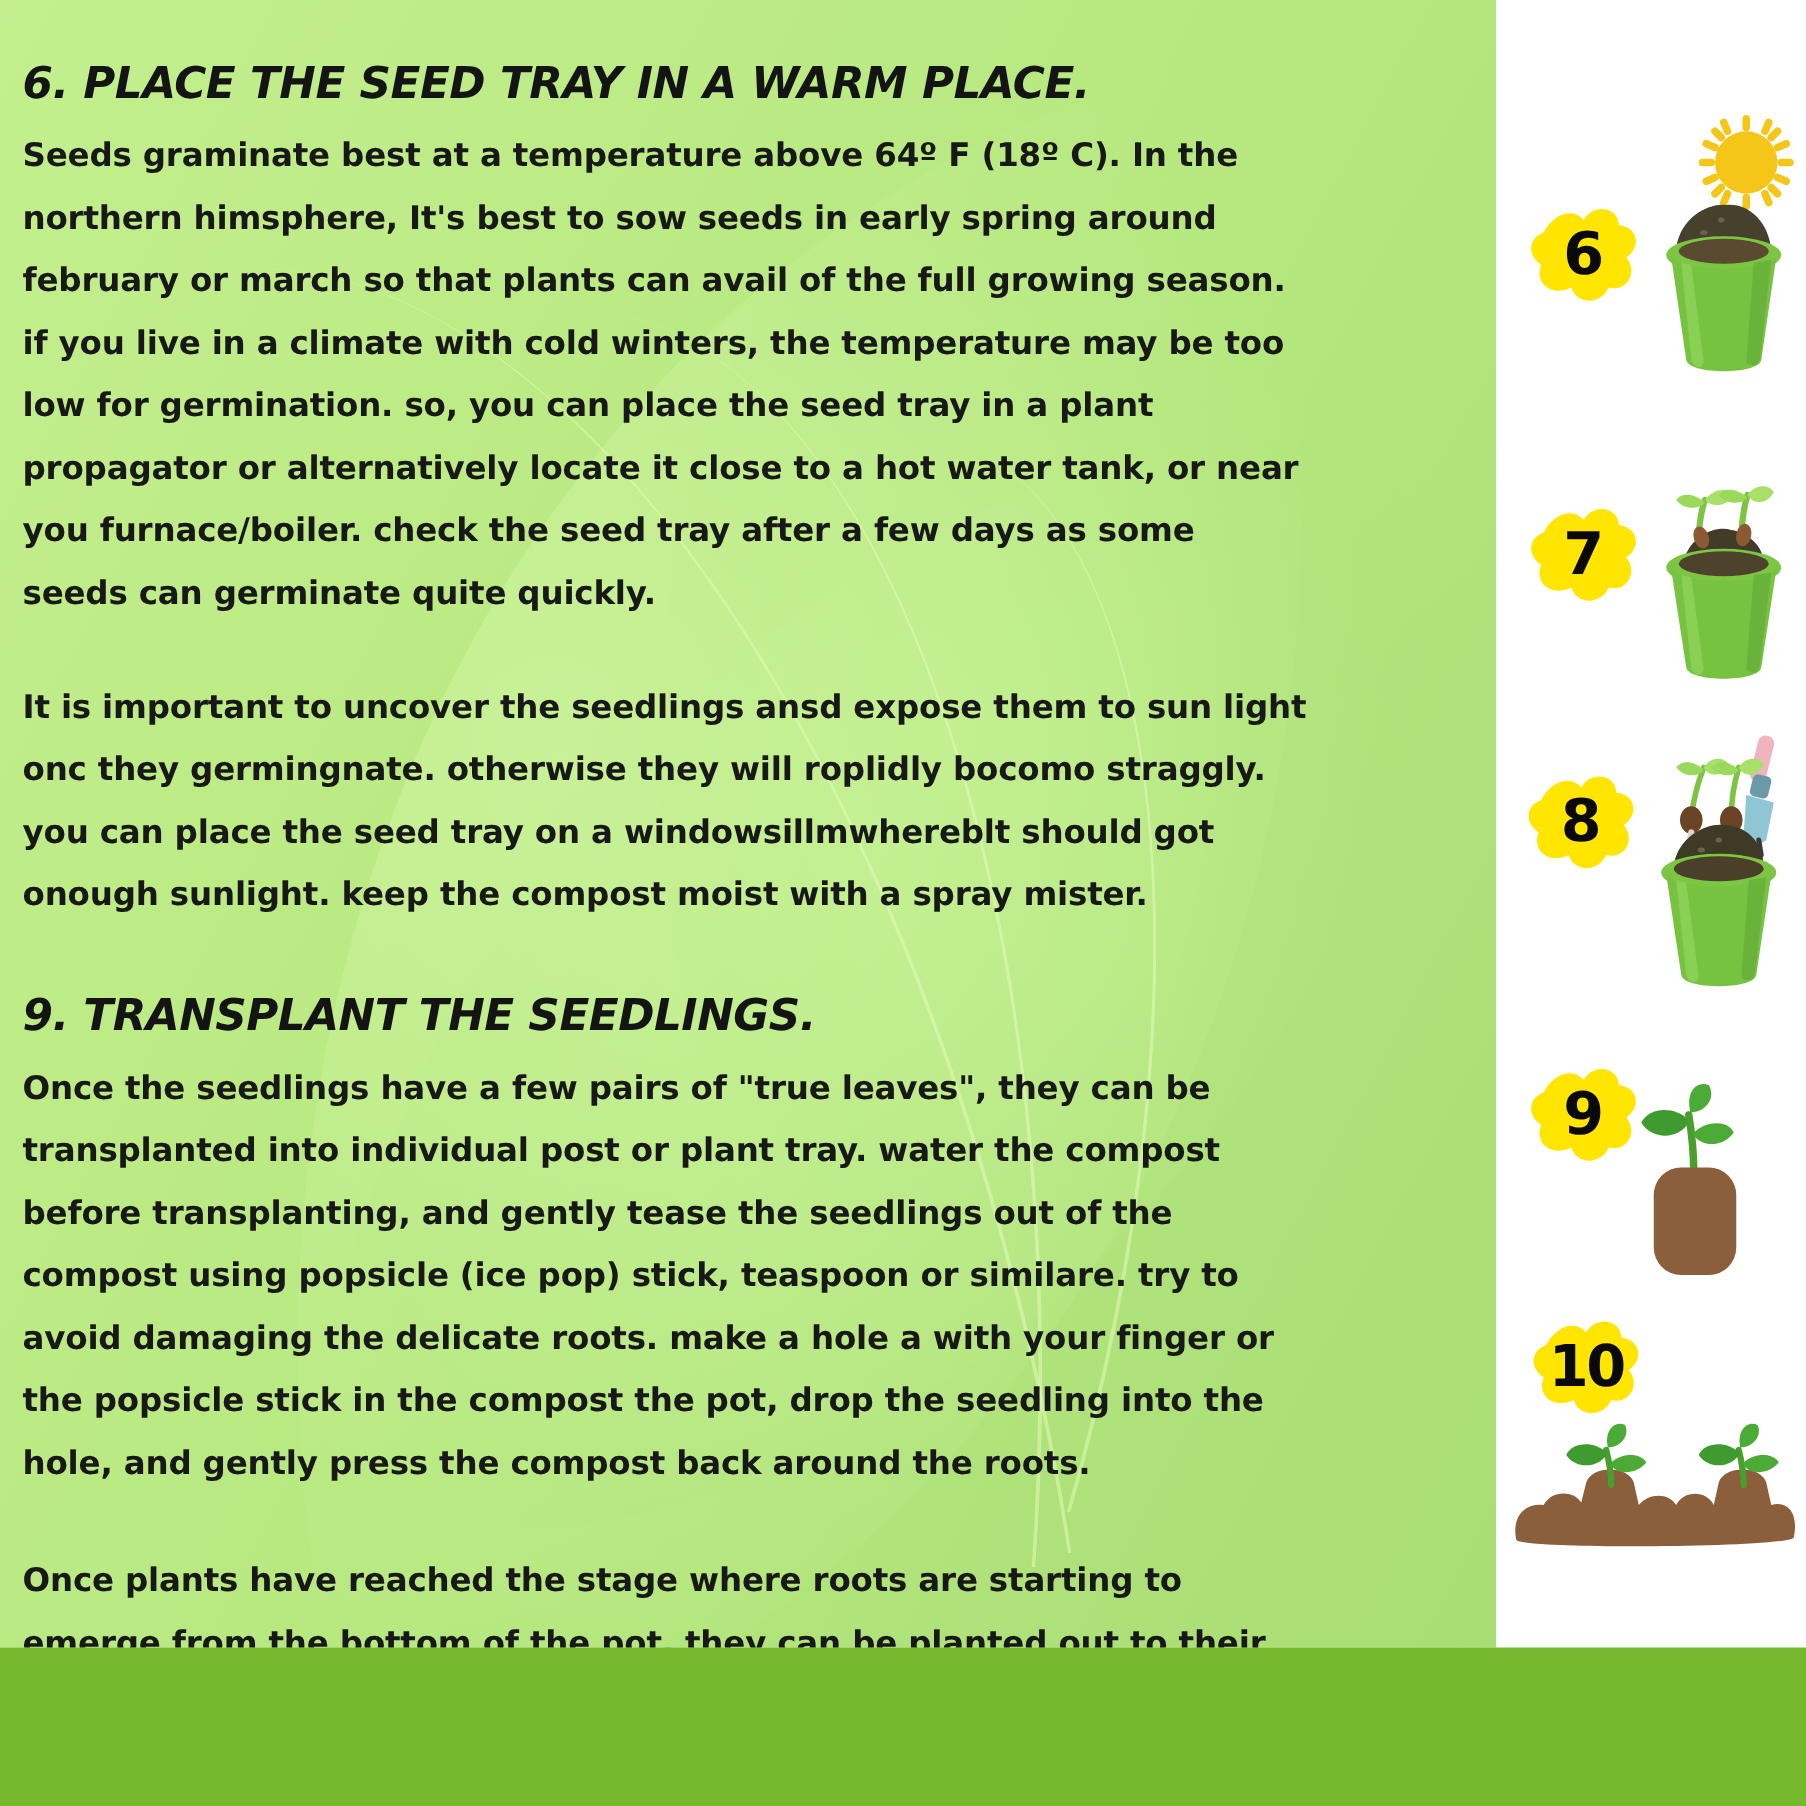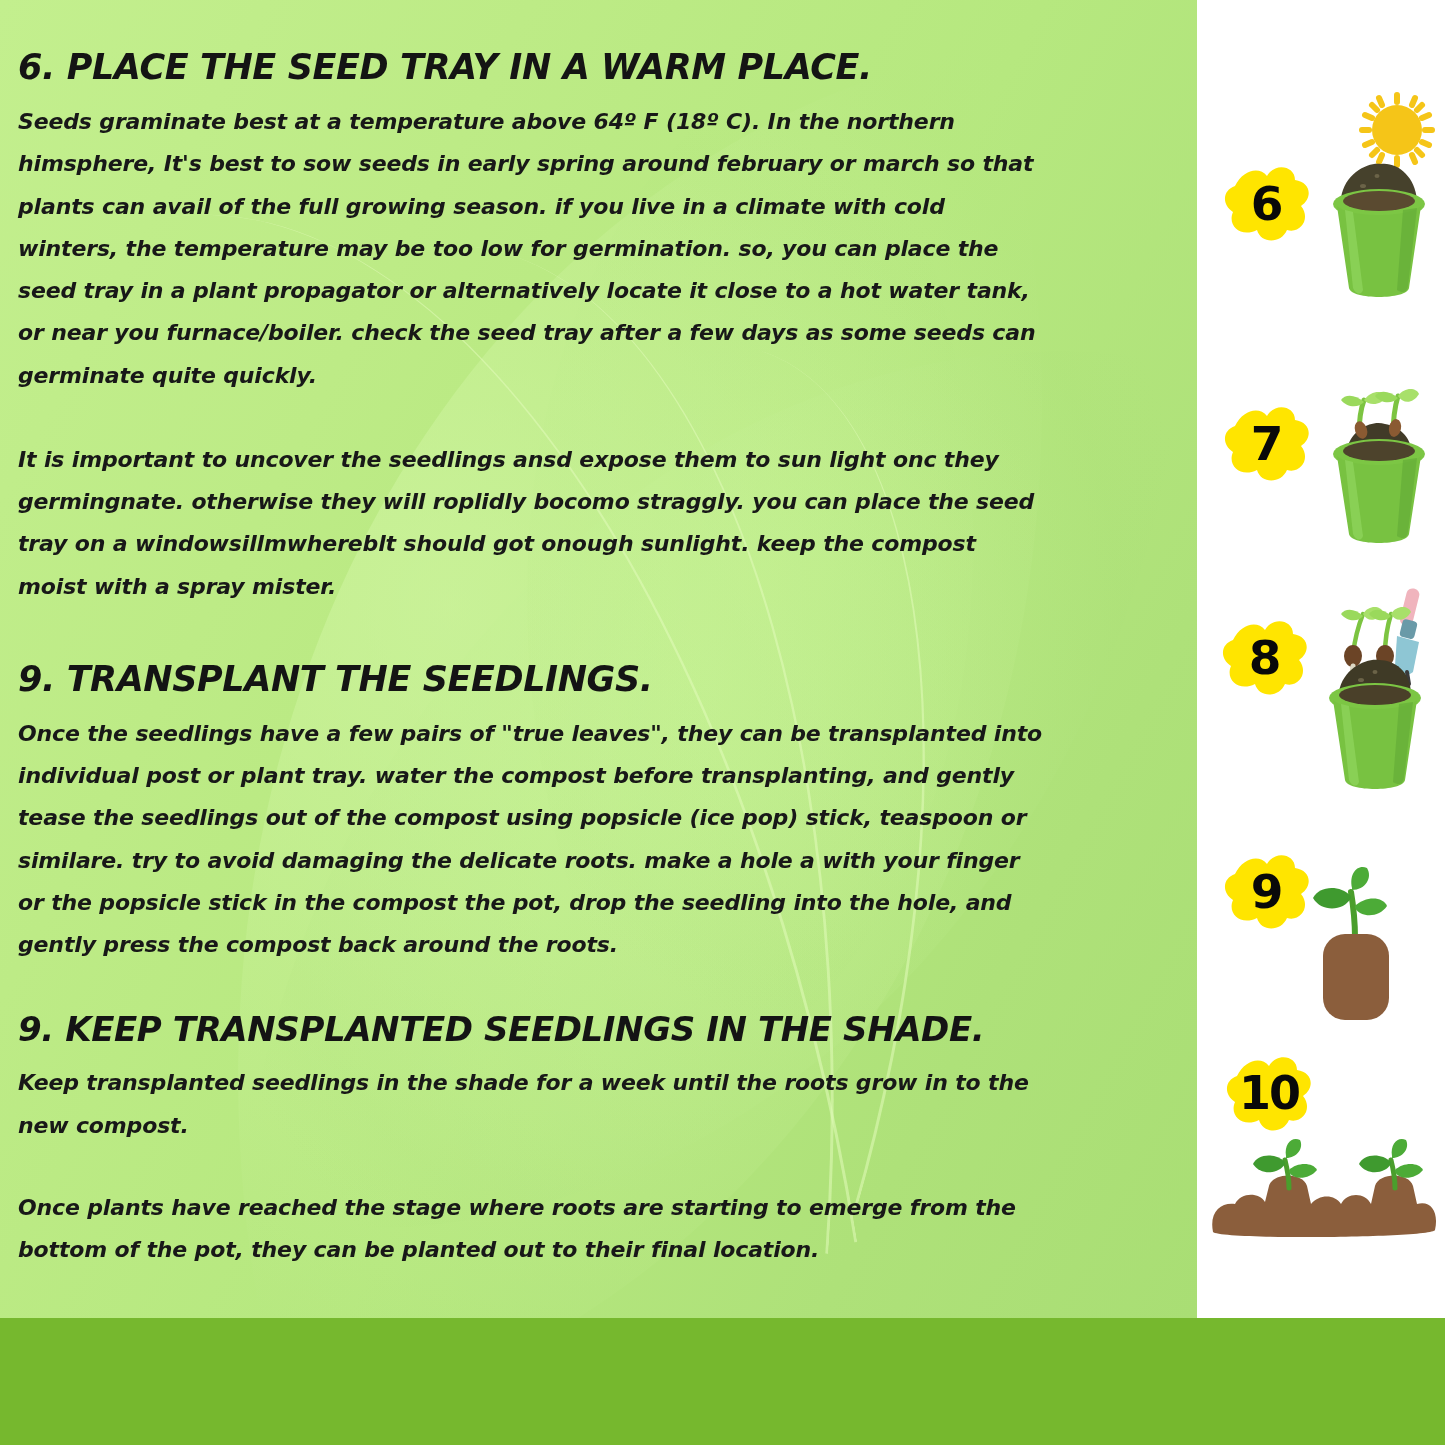--- a/index.html
+++ b/index.html
@@ -84,28 +84,27 @@
     font-size: 35px;
     letter-spacing: -0.4px;
     color: #141414;
     margin: 0 0 14px 0;
     line-height: 1.12;
     white-space: nowrap;
   }
 
   .step-body {
     font-family: "DejaVu Sans", sans-serif;
-    font-size: 22px;
+    font-size: 26px;
     font-weight: 600;
     line-height: 1.92;
     color: #181818;
     margin: 0;
     letter-spacing: -0.15px;
     max-width: 1030px;
-    font-style: italic;
   }
 
   
   #block-6 { margin-bottom: 42px; }
   #block-7 { margin-bottom: 52px; }
   #block-8 { margin-bottom: 44px; }
   #block-9 { margin-bottom: 40px; }
   #block-10 { margin-bottom: 0; }
 
   #block-7 .step-heading { font-size: 34px; }
@@ -193,24 +192,20 @@
 
       <section class="step-block" id="block-7">
         <p class="step-body">It is important to uncover the seedlings ansd expose them to sun light onc they germingnate. otherwise they will roplidly bocomo straggly. you can place the seed tray on a windowsillmwhereblt should got onough sunlight. keep the compost moist with a spray mister.</p>
       </section>
 
       <section class="step-block" id="block-8">
         <h2 class="step-heading">9. TRANSPLANT THE SEEDLINGS.</h2>
         <p class="step-body">Once the seedlings have a few pairs of "true leaves", they can be transplanted into individual post or plant tray. water the compost before transplanting, and gently tease the seedlings out of the compost using popsicle (ice pop) stick, teaspoon or similare. try to avoid damaging the delicate roots. make a hole a with your finger or the popsicle stick in the compost the pot, drop the seedling into the hole, and gently press the compost back around the roots.</p>
       </section>
 
-      <section class="step-block" id="block-9">
-        <h2 class="step-heading">9. KEEP TRANSPLANTED SEEDLINGS IN THE SHADE.</h2>
-        <p class="step-body">Keep transplanted seedlings in the shade for a week until the roots grow in to the new compost.</p>
-      </section>
 
       <section class="step-block" id="block-10">
         <p class="step-body">Once plants have reached the stage where roots are starting to emerge from the bottom of the pot, they can be planted out to their final location.</p>
       </section>
 
     </div>
   </div>
 
   <div id="icon-rail">
 

